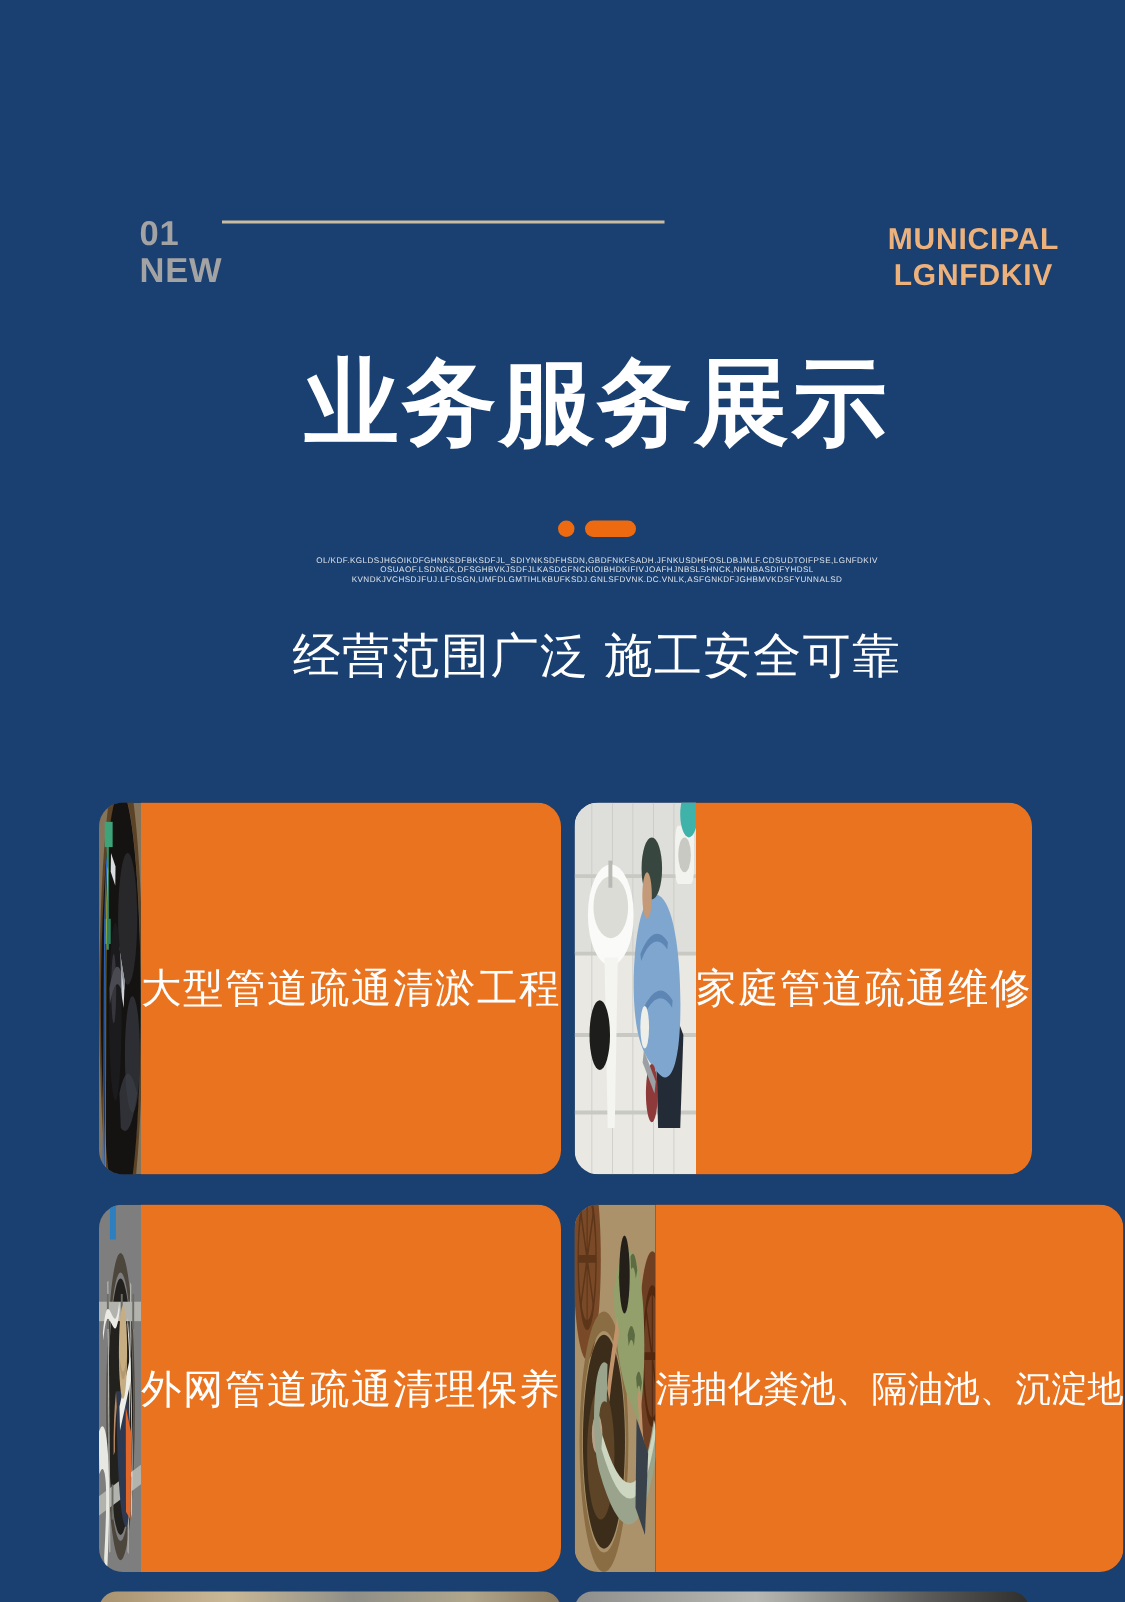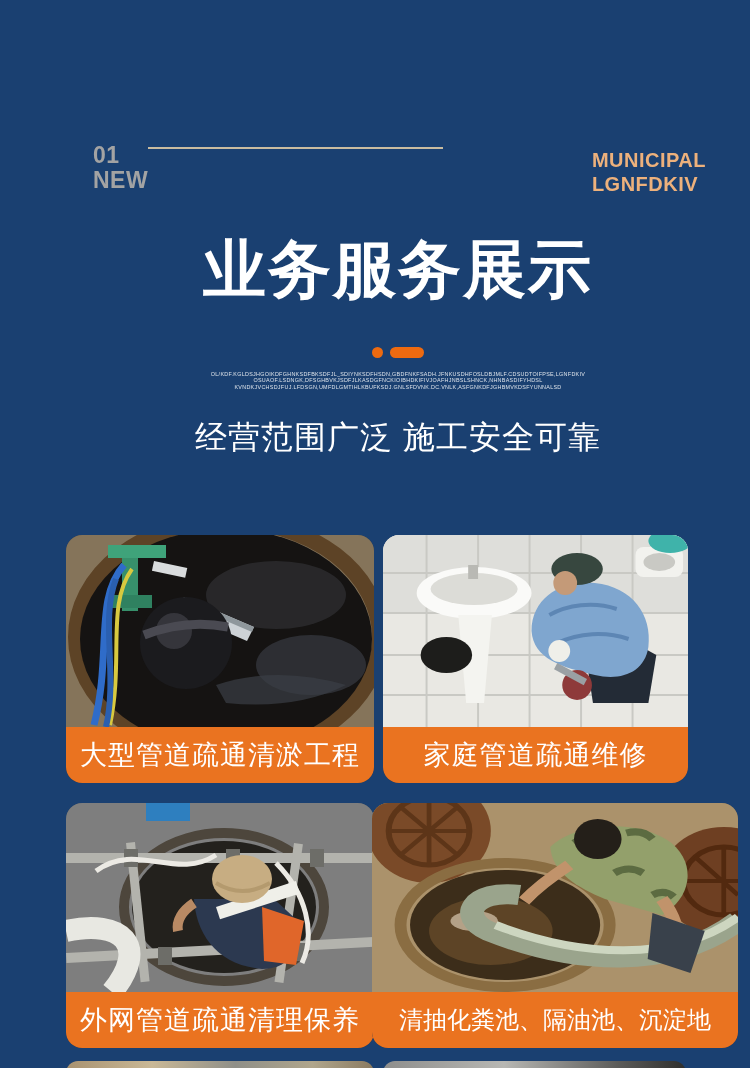--- a/index.html
+++ b/index.html
@@ -7,39 +7,39 @@
     background:#1a4071;
     font-family:"Liberation Sans","DejaVu Sans",sans-serif;
   }
   .page{position:relative;width:750px;height:1068px;background:#1a4071;}
 
   
   .index-block{position:absolute;left:93px;top:143px;color:#a3a3a3;font-weight:bold;
     font-size:23px;line-height:25px;letter-spacing:.5px;}
   .top-line{position:absolute;left:148px;top:147px;width:295px;height:2px;
     background:#d8c7a4;opacity:.92;}
-  .right-caption{position:absolute;right:44px;top:148px;text-align:left;color:#edb17c;
+  .right-caption{position:absolute;right:44px;top:148px;text-align:center;color:#edb17c;
     font-weight:bold;font-size:20px;line-height:24px;letter-spacing:.5px;}
 
   
   .hero-el{position:absolute;left:23px;width:750px;text-align:center;color:#fff;}
   .page-title{top:238px;font-size:63px;line-height:1;font-weight:800;letter-spacing:2px;}
   .accent-row{top:347px;display:flex;justify-content:center;align-items:center;gap:7px;height:11px;}
   .accent-dot{width:11px;height:11px;border-radius:50%;background:#ed6a10;}
   .accent-bar{width:34px;height:11px;border-radius:6px;background:#ed6a10;}
   .micro{top:371px;font-size:5.4px;line-height:1.2;letter-spacing:.3px;color:rgba(255,255,255,.85);}
   .subtitle{top:416px;font-size:32px;font-weight:500;letter-spacing:1px;}
 
   
-  .card{position:absolute;border-radius:16px;overflow:hidden;display:flex;flex-direction:column;
+  .card{position:absolute;border-radius:16px;overflow:hidden;display:flex;flex-direction:row;
     background:#0e2c52;justify-content:space-between;}
   .card.c1{left:66px;top:535px;width:308px;height:248px;}
   .card.c2{left:383px;top:535px;width:305px;height:248px;}
   .card.c3{left:66px;top:803px;width:308px;height:245px;}
-  .card.c4{left:372px;top:803px;width:366px;height:245px;}
+  .card.c4{left:383px;top:803px;width:366px;height:245px;}
   .photo{flex:1 1 auto;min-height:0;}
   .photo svg{display:block;width:100%;height:100%;}
   .card-label{flex:0 0 56px;background:#ea7320;color:#fff;display:flex;align-items:center;
     justify-content:center;font-size:27px;font-weight:500;letter-spacing:1px;white-space:nowrap;}
   .card.c4 .card-label{font-size:24px;letter-spacing:0;}
 
   
   .peek{position:absolute;top:1061px;height:12px;border-radius:14px 14px 0 0;}
   .peek.left{left:66px;width:308px;
     background:linear-gradient(90deg,#a89270,#c9b896 28%,#8f8f88 55%,#b0a68c 80%,#8a7a60);}

